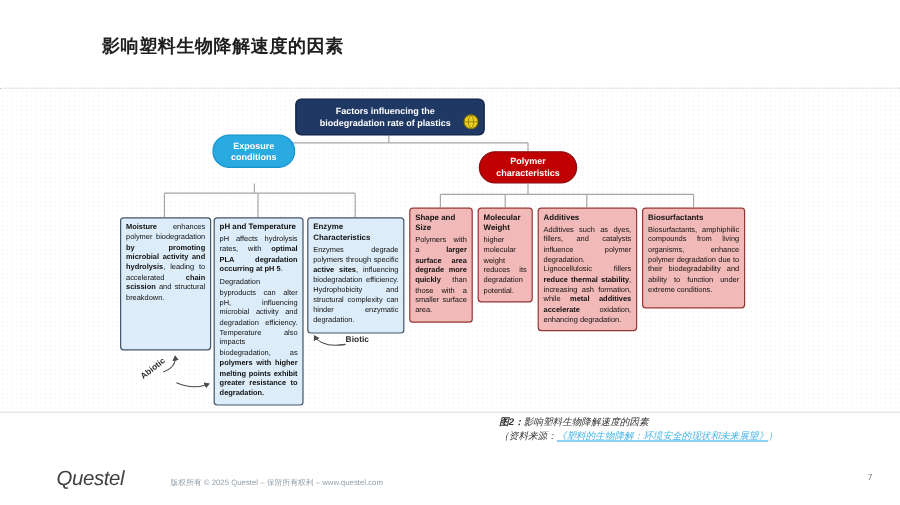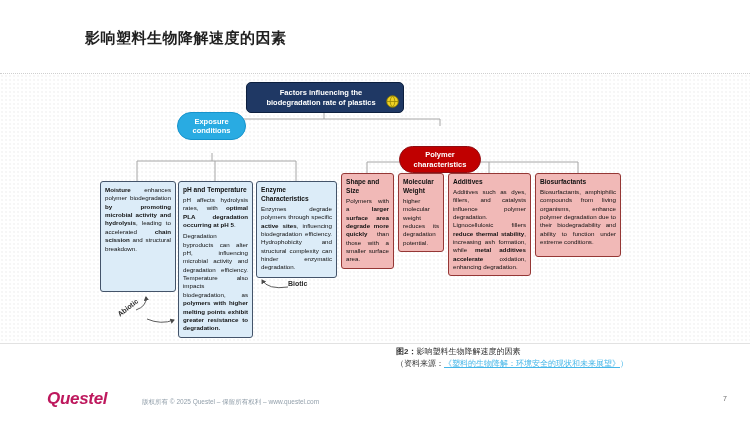--- a/index.html
+++ b/index.html
@@ -18,21 +18,21 @@
 
   .root-box{position:absolute;left:246px;top:8px;width:158px;height:31px;
     background:var(--navy,#1f3864);border:1px solid #0c1f3e;border-radius:5px;
     color:#fff;font-size:7.5px;font-weight:bold;text-align:center;
     display:flex;align-items:center;justify-content:center;line-height:1.25;padding:2px 14px 2px 6px;}
   .root-box .ball{position:absolute;right:4px;bottom:4px;}
 
   .pill{position:absolute;color:#fff;font-weight:bold;font-size:7.5px;text-align:center;
     display:flex;align-items:center;justify-content:center;line-height:1.25;border-radius:14px;}
   .pill.exposure{left:177px;top:38px;width:69px;height:28px;background:var(--blue,#29abe2);border:1px solid #1693cc;}
-  .pill.polymer{left:399px;top:52px;width:82px;height:27px;background:var(--red,#c00000);border:1px solid #8f0d12;margin-top:20px;}
+  .pill.polymer{left:399px;top:52px;width:82px;height:27px;background:var(--red,#c00000);border:1px solid #8f0d12;}
 
   .dbox{position:absolute;border-radius:3px;padding:4px 4px;font-size:6.2px;line-height:1.35;color:#111;}
   .dbox .btitle{font-weight:bold;font-size:6.6px;margin:0 0 1px 0;}
   .dbox p{margin:0;text-align:justify;}
   .dbox p + p{margin-top:3px;}
   .dbox b{font-weight:bold;}
   .dbox.blue{background:var(--lightblue,#dcecf8);border:1px solid var(--blueBorder,#44546a);}
   .dbox.pink{background:var(--pink,#f1b9b7);border:1px solid var(--pinkBorder,#953735);}
 
   .box-moisture{left:100px;top:107px;width:76px;min-height:111px;}
@@ -41,28 +41,28 @@
   .box-shape{left:341px;top:99px;width:53px;min-height:76px;}
   .box-molecular{left:398px;top:99px;width:46px;min-height:78px;}
   .box-additives{left:448px;top:99px;width:83px;min-height:98px;}
   .box-biosurf{left:535px;top:99px;width:86px;min-height:84px;}
 
   .anno{position:absolute;font-size:7px;font-weight:bold;color:#2b2b2b;}
   .anno.biotic{left:288px;top:206px;}
   .anno.abiotic{left:116px;top:230px;transform:rotate(-38deg);}
 
   
-  .caption{position:absolute;left:396px;top:346px;font-size:8px;color:#333;line-height:1.45;}
+  .caption{position:absolute;left:416px;top:346px;font-size:8px;font-style:italic;color:#333;line-height:1.45;}
   .caption .figno{font-weight:bold;}
   .caption a{color:var(--link,#45b6e8);text-decoration:underline;cursor:pointer;text-align:center;}
   .caption .suffix{color:var(--link,#45b6e8);}
 
   
-  .footer-logo{position:absolute;left:47px;top:389px;font-size:17px;font-weight:bold;font-style:italic;
-    color:#be185d;letter-spacing:-0.3px;}
+  .footer-logo{position:absolute;left:47px;top:389px;font-size:17px;font-weight:normal;font-style:italic;
+    color:#404040;letter-spacing:-0.3px;}
   .footer-copy{position:absolute;left:142px;top:398px;font-size:6.5px;color:#93a0ab;}
   .page-num{position:absolute;right:23px;top:395px;font-size:7px;color:#6b6b6b;}
 </style>
 </head>
 <body>
 
 <div class="slide">
 
   <div class="slide-title">影响塑料生物降解速度的因素</div>
 

